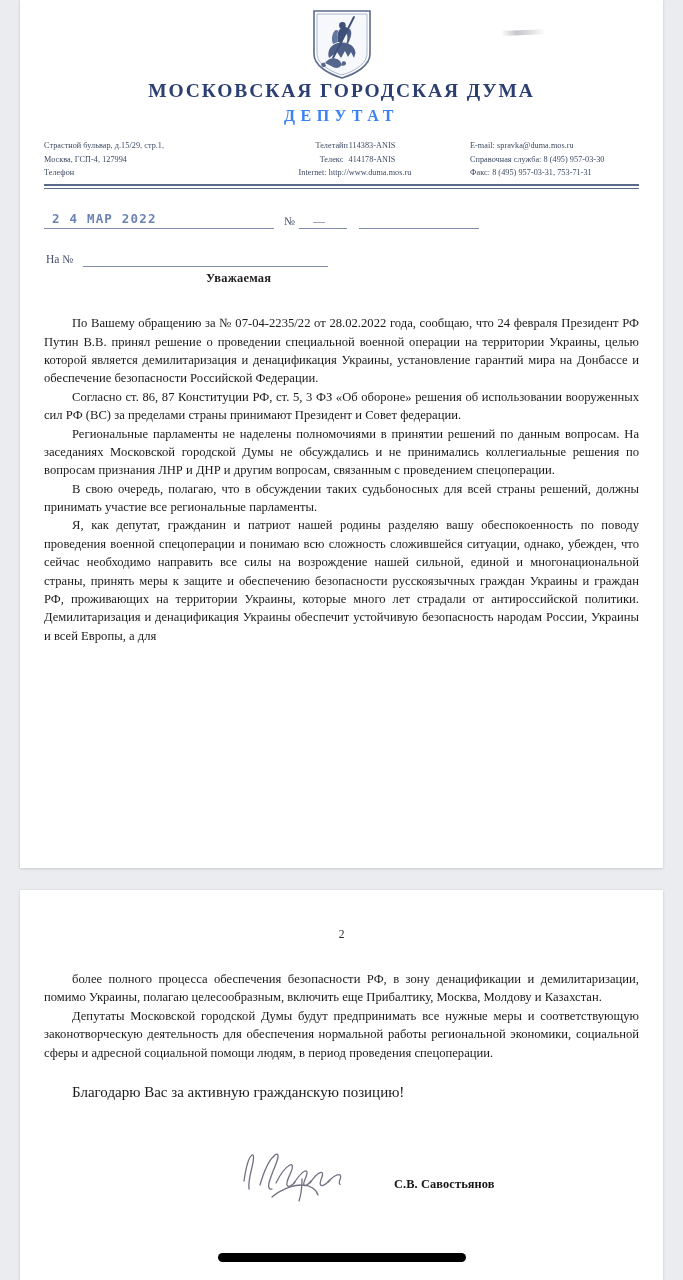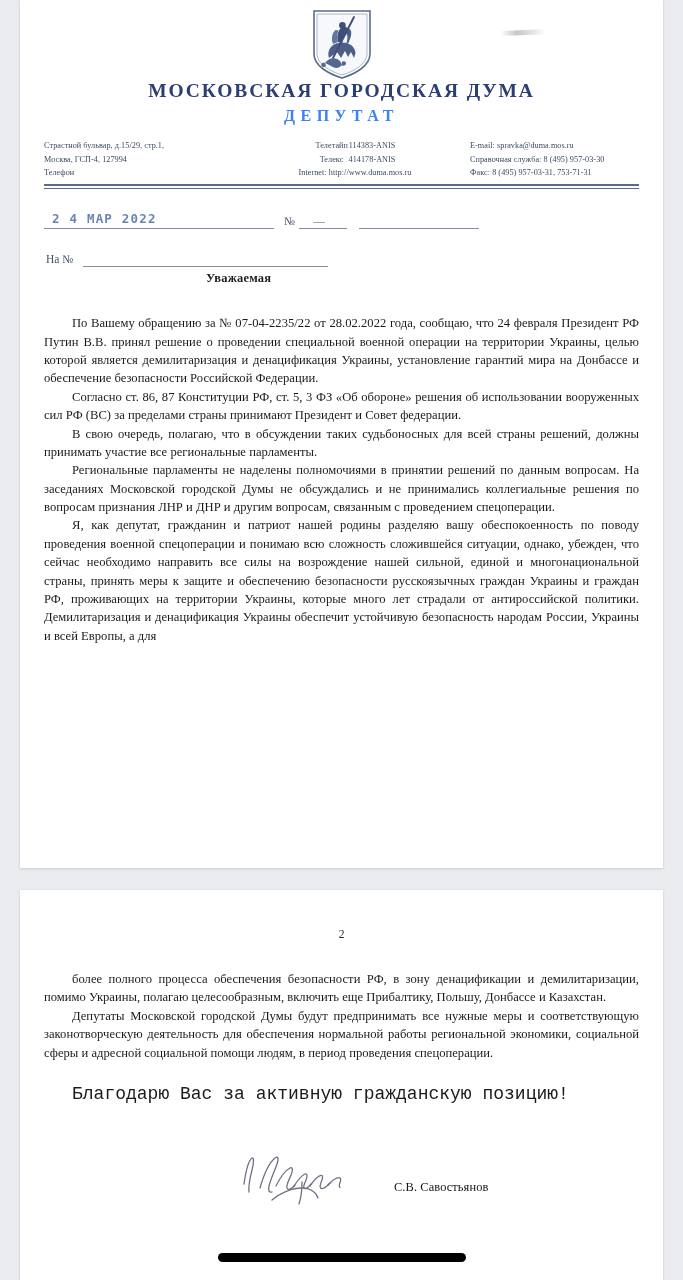--- a/index.html
+++ b/index.html
@@ -215,24 +215,23 @@
   .page-number {
     text-align: center;
     font-size: 11.5px;
     color: #2a2a2a;
     padding-top: 38px;
     padding-bottom: 30px;
   }
 
   .closing {
     margin-top: 22px;
-    font-size: 18px;
+    font-size: 15px;
     color: #1b1b1b;
     text-indent: 28px;
-    font-family: Liberation Mono, monospace;
   }
 
   
   .signature-block {
     position: relative;
     margin-top: 52px;
     height: 62px;
   }
   .signature-mark {
     position: absolute;
@@ -240,21 +239,21 @@
     top: -8px;
     width: 140px;
     height: 62px;
     opacity: .72;
   }
   .signature-name {
     position: absolute;
     left: 350px;
     top: 24px;
     font-size: 12.4px;
-    font-weight: normal;
+    font-weight: bold;
     color: #141414;
     letter-spacing: .1px;
   }
 
   .redaction-bar {
     position: absolute;
     left: 50%;
     transform: translateX(-50%);
     bottom: 18px;
     width: 248px;
@@ -333,37 +332,37 @@
           <div class="na-label">На №</div>
           <div class="na-field"></div>
         </div>
       </div>
 
       <div class="salutation">Уважаемая</div>
 
       <div class="body-text">
         <p>По Вашему обращению за № 07-04-2235/22 от 28.02.2022 года,  сообщаю, что 24 февраля Президент РФ  Путин В.В. принял решение о проведении специальной военной операции на территории Украины, целью которой является демилитаризация и денацификация Украины, установление гарантий мира на Донбассе и обеспечение безопасности Российской Федерации.</p>
         <p>Согласно ст. 86, 87 Конституции РФ, ст. 5, 3 ФЗ «Об обороне» решения об использовании вооруженных сил РФ (ВС) за пределами страны принимают Президент и Совет федерации.</p>
+        <p>Региональные парламенты не наделены полномочиями в  принятии решений по данным вопросам. На заседаниях Московской городской Думы не обсуждались и не принимались коллегиальные решения по вопросам признания ЛНР и ДНР и другим вопросам, связанным с проведением спецоперации.</p>
         <p>В свою очередь, полагаю, что в обсуждении таких судьбоносных для всей страны решений, должны принимать участие все региональные парламенты.</p>
-        <p>Региональные парламенты не наделены полномочиями в  принятии решений по данным вопросам. На заседаниях Московской городской Думы не обсуждались и не принимались коллегиальные решения по вопросам признания ЛНР и ДНР и другим вопросам, связанным с проведением спецоперации.</p>
         <p>Я, как депутат, гражданин и патриот нашей родины разделяю вашу обеспокоенность по поводу проведения военной спецоперации и понимаю всю сложность сложившейся ситуации, однако, убежден, что сейчас необходимо направить все силы на возрождение нашей сильной, единой и многонациональной страны, принять меры к защите и обеспечению безопасности русскоязычных граждан Украины и граждан РФ, проживающих на территории Украины, которые много лет страдали от антироссийской политики. Демилитаризация и денацификация Украины обеспечит устойчивую безопасность народам России, Украины и всей Европы, а для</p>
       </div>
 
     </div>
   </div>
 
   <div class="page-gap"></div>
 
   <div class="page page-2">
     <div class="sheet-inner">
 
       <div class="page-number">2</div>
 
       <div class="body-text">
-        <p>более полного  процесса  обеспечения безопасности РФ,  в зону денацификации и демилитаризации, помимо Украины,  полагаю целесообразным, включить еще Прибалтику, Польшу, Донбассе и Казахстан.</p>
+        <p>более полного  процесса  обеспечения безопасности РФ,  в зону денацификации и демилитаризации, помимо Украины,  полагаю целесообразным, включить еще Прибалтику, Москва, Молдову и Казахстан.</p>
         <p>Депутаты Московской городской Думы будут предпринимать все нужные меры и соответствующую законотворческую деятельность для обеспечения нормальной работы региональной экономики, социальной сферы и адресной социальной помощи людям, в период проведения спецоперации.</p>
       </div>
 
       <div class="closing">Благодарю Вас за активную гражданскую позицию!</div>
 
       <div class="signature-block">
         <svg class="signature-mark" viewBox="0 0 140 62" aria-hidden="true">
           <g fill="none" stroke="#3a3a52" stroke-width="1.3" stroke-linecap="round">
             <path d="M8 36 C10 22 13 12 16 10 C18 9 18 14 16 22 C14 30 12 38 13 44"></path>
             <path d="M24 40 C28 26 34 14 39 10 C42 7.6 43 10 41 16 C39 22 35 30 33 38 C32 42 33 45 36 44"></path>

